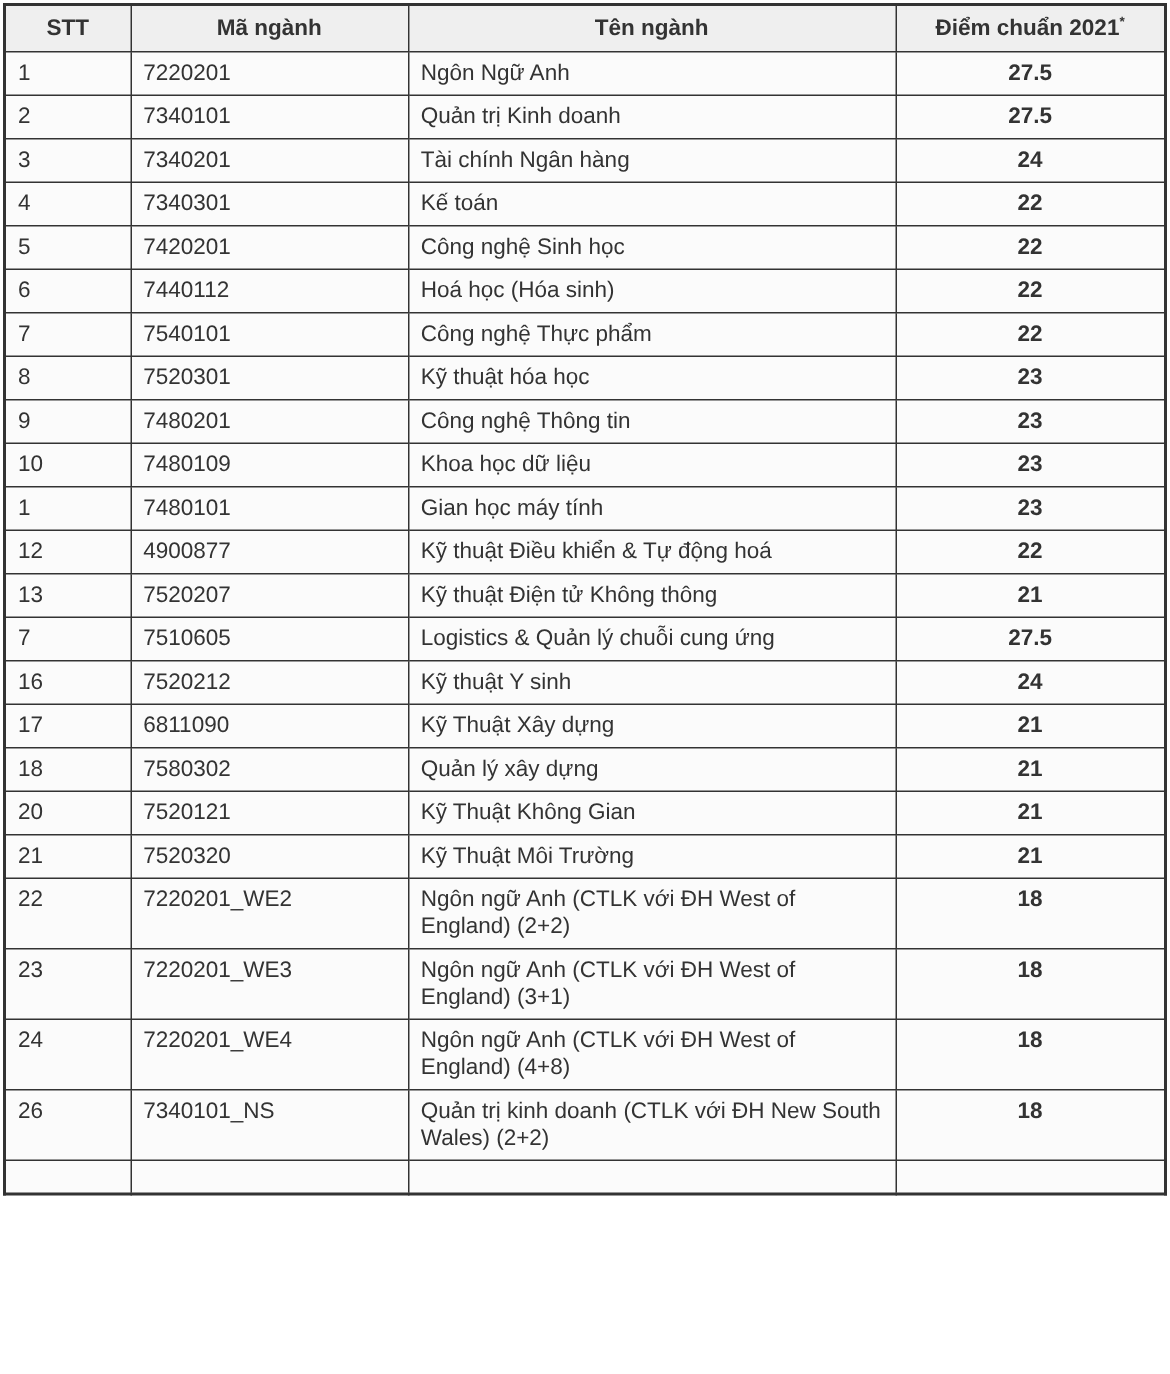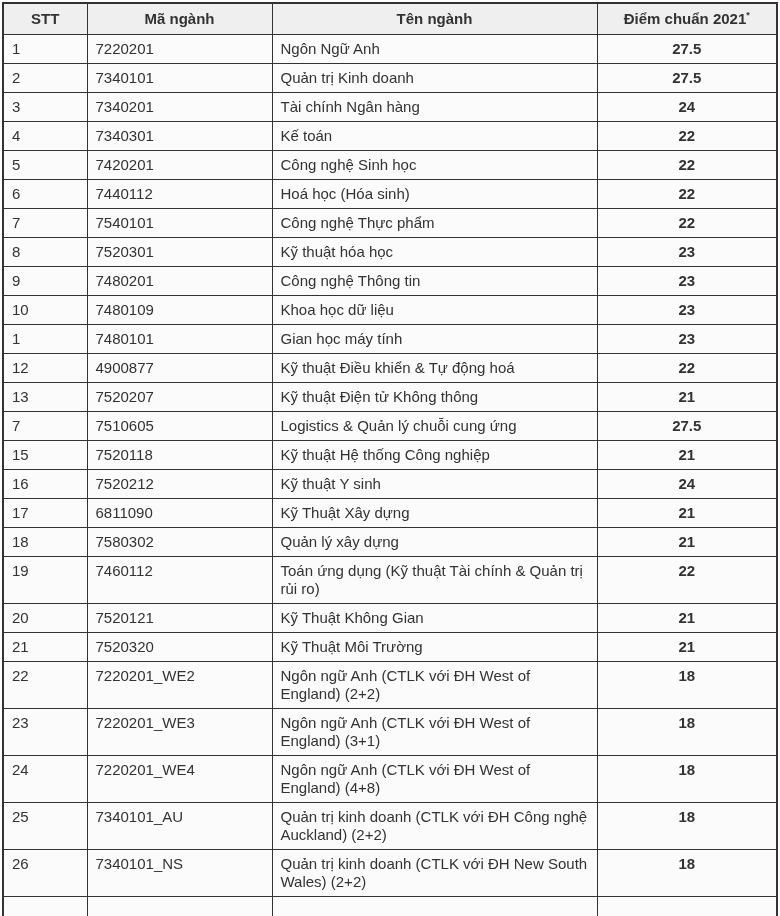--- a/index.html
+++ b/index.html
@@ -170,26 +170,20 @@
     <td class="cell-score">21</td>
   </tr>
 
   <tr>
     <td class="cell-stt">7</td>
     <td class="cell-code">7510605</td>
     <td class="cell-name">Logistics &amp; Quản lý chuỗi cung ứng</td>
     <td class="cell-score">27.5</td>
   </tr>
 
-  <tr>
-    <td class="cell-stt">15</td>
-    <td class="cell-code">7520118</td>
-    <td class="cell-name">Kỹ thuật Hệ thống Công nghiệp</td>
-    <td class="cell-score">21</td>
-  </tr>
 
   <tr>
     <td class="cell-stt">16</td>
     <td class="cell-code">7520212</td>
     <td class="cell-name">Kỹ thuật Y sinh</td>
     <td class="cell-score">24</td>
   </tr>
 
   <tr>
     <td class="cell-stt">17</td>
@@ -198,26 +192,20 @@
     <td class="cell-score">21</td>
   </tr>
 
   <tr>
     <td class="cell-stt">18</td>
     <td class="cell-code">7580302</td>
     <td class="cell-name">Quản lý xây dựng</td>
     <td class="cell-score">21</td>
   </tr>
 
-  <tr>
-    <td class="cell-stt">19</td>
-    <td class="cell-code">7460112</td>
-    <td class="cell-name">Toán ứng dụng (Kỹ thuật Tài chính &amp; Quản trị rủi ro)</td>
-    <td class="cell-score">22</td>
-  </tr>
 
   <tr>
     <td class="cell-stt">20</td>
     <td class="cell-code">7520121</td>
     <td class="cell-name">Kỹ Thuật Không Gian</td>
     <td class="cell-score">21</td>
   </tr>
 
   <tr>
     <td class="cell-stt">21</td>
@@ -240,26 +228,20 @@
     <td class="cell-score">18</td>
   </tr>
 
   <tr>
     <td class="cell-stt">24</td>
     <td class="cell-code">7220201_WE4</td>
     <td class="cell-name">Ngôn ngữ Anh (CTLK với ĐH West of England) (4+8)</td>
     <td class="cell-score">18</td>
   </tr>
 
-  <tr>
-    <td class="cell-stt">25</td>
-    <td class="cell-code">7340101_AU</td>
-    <td class="cell-name">Quản trị kinh doanh (CTLK với ĐH Công nghệ Auckland) (2+2)</td>
-    <td class="cell-score">18</td>
-  </tr>
 
   <tr>
     <td class="cell-stt">26</td>
     <td class="cell-code">7340101_NS</td>
     <td class="cell-name">Quản trị kinh doanh (CTLK với ĐH New South Wales) (2+2)</td>
     <td class="cell-score">18</td>
   </tr>
 
   <tr class="partial-row">
     <td class="cell-stt"></td>

